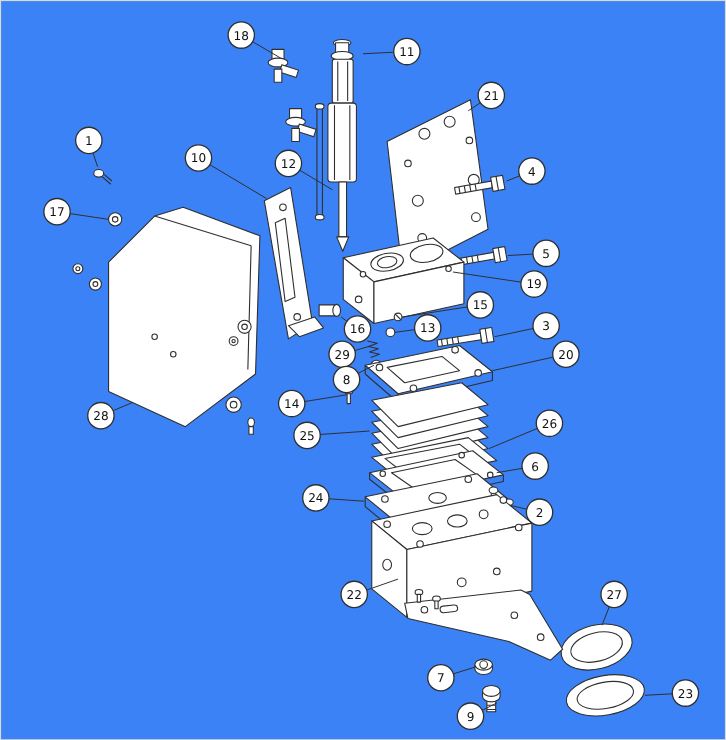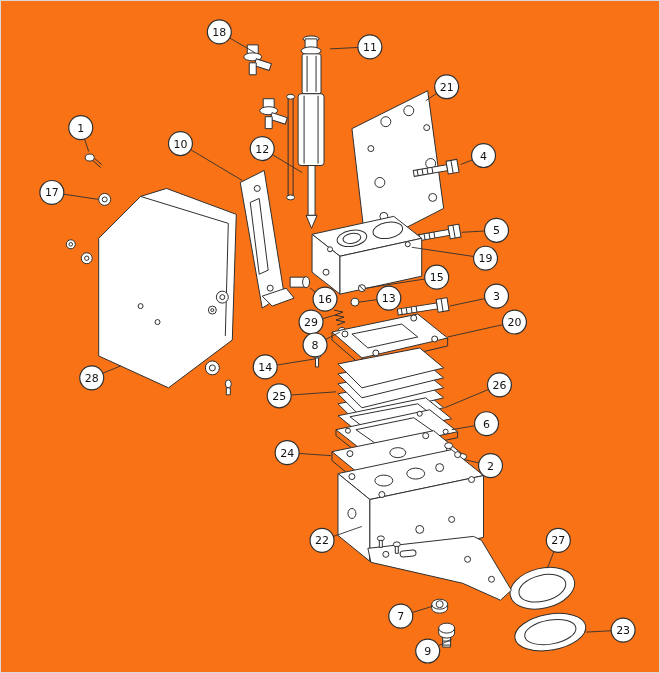--- a/index.html
+++ b/index.html
@@ -1,17 +1,17 @@
 <!DOCTYPE html>
 <html><head>
 <meta charset="utf-8">
 <style>
   html,body { margin:0; padding:0; background:#ffffff; }
   .stage {
-    position:relative; width:660px; height:673px; background:#f97316;
+    position:relative; width:660px; height:673px; background:#3b82f6;
     box-sizing:border-box; border:1px solid #d9d9d9;
     font-family:"DejaVu Sans", sans-serif;
   }
   svg { display:block; }
   .fc { fill:#ffffff; stroke:#2f2f2f; stroke-width:1; stroke-linejoin:round; }
   .ln { fill:none; stroke:#2f2f2f; stroke-width:1; stroke-linejoin:round; }
   .leader { fill:none; stroke:#2f2f2f; stroke-width:0.9; }
   .balloon circle { fill:#ffffff; stroke:#2f2f2f; stroke-width:1.2; }
   .balloon text { font-family:"DejaVu Sans", sans-serif; font-size:11px; fill:#111111; text-anchor:middle; }
 </style>

